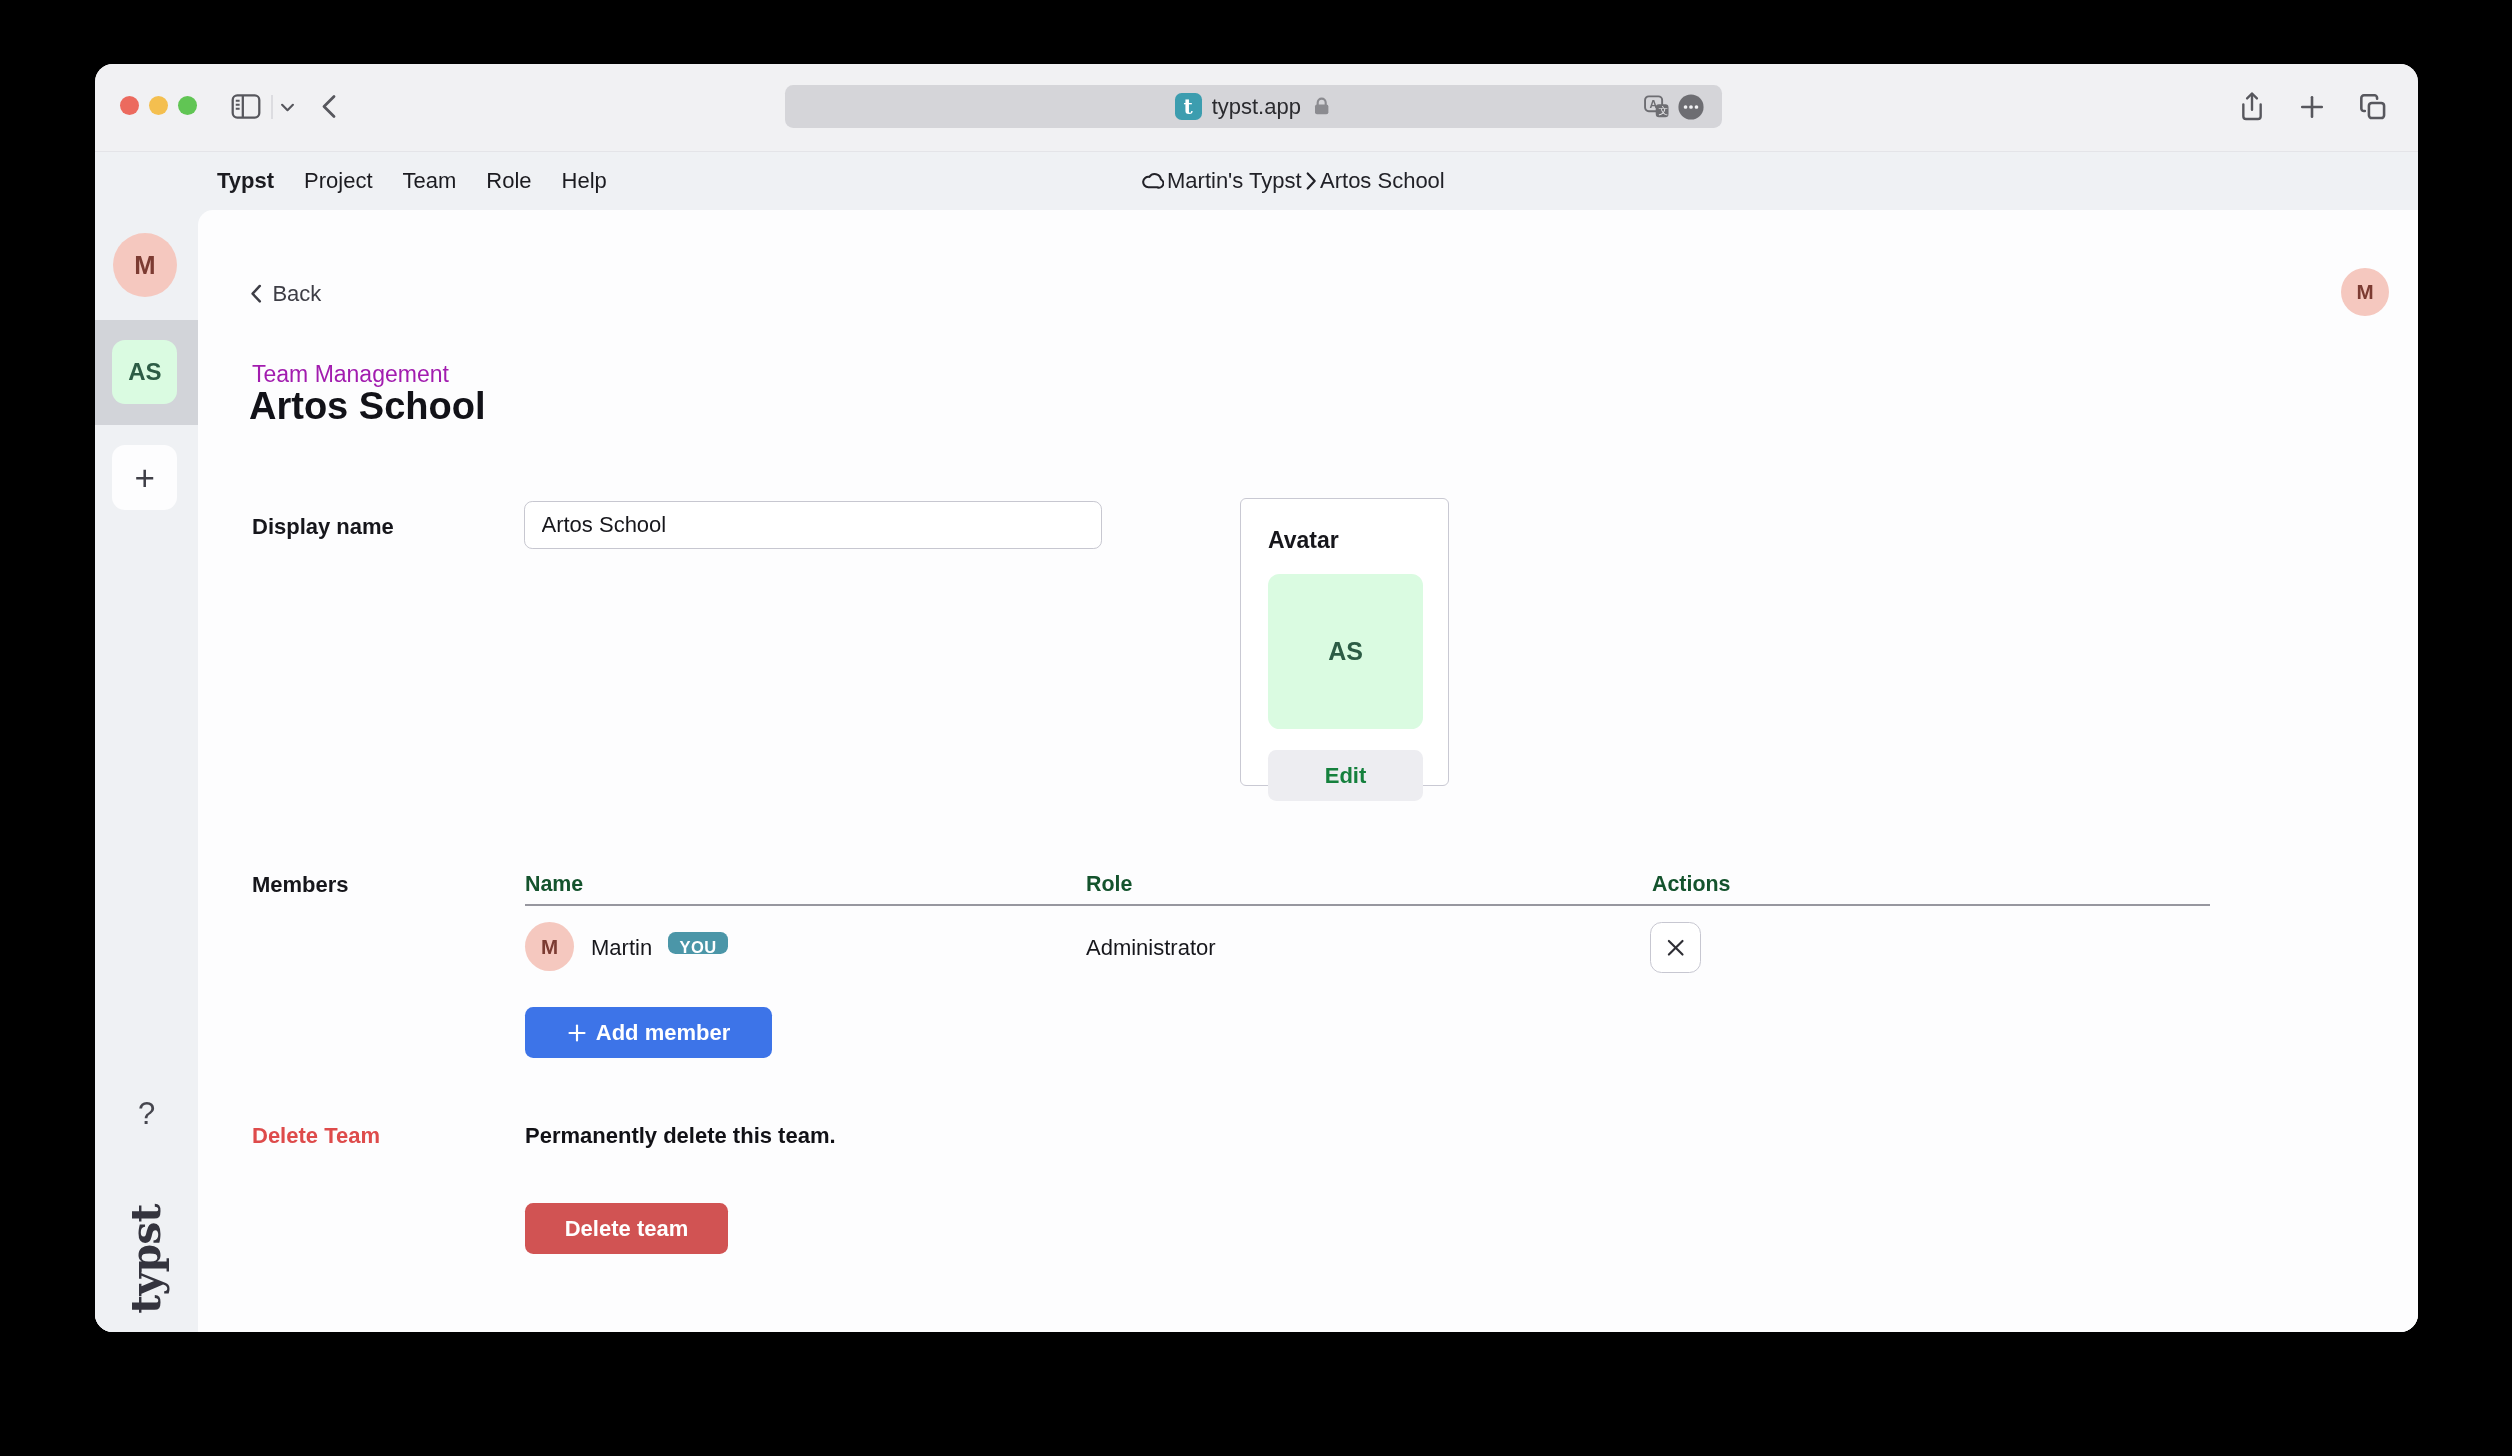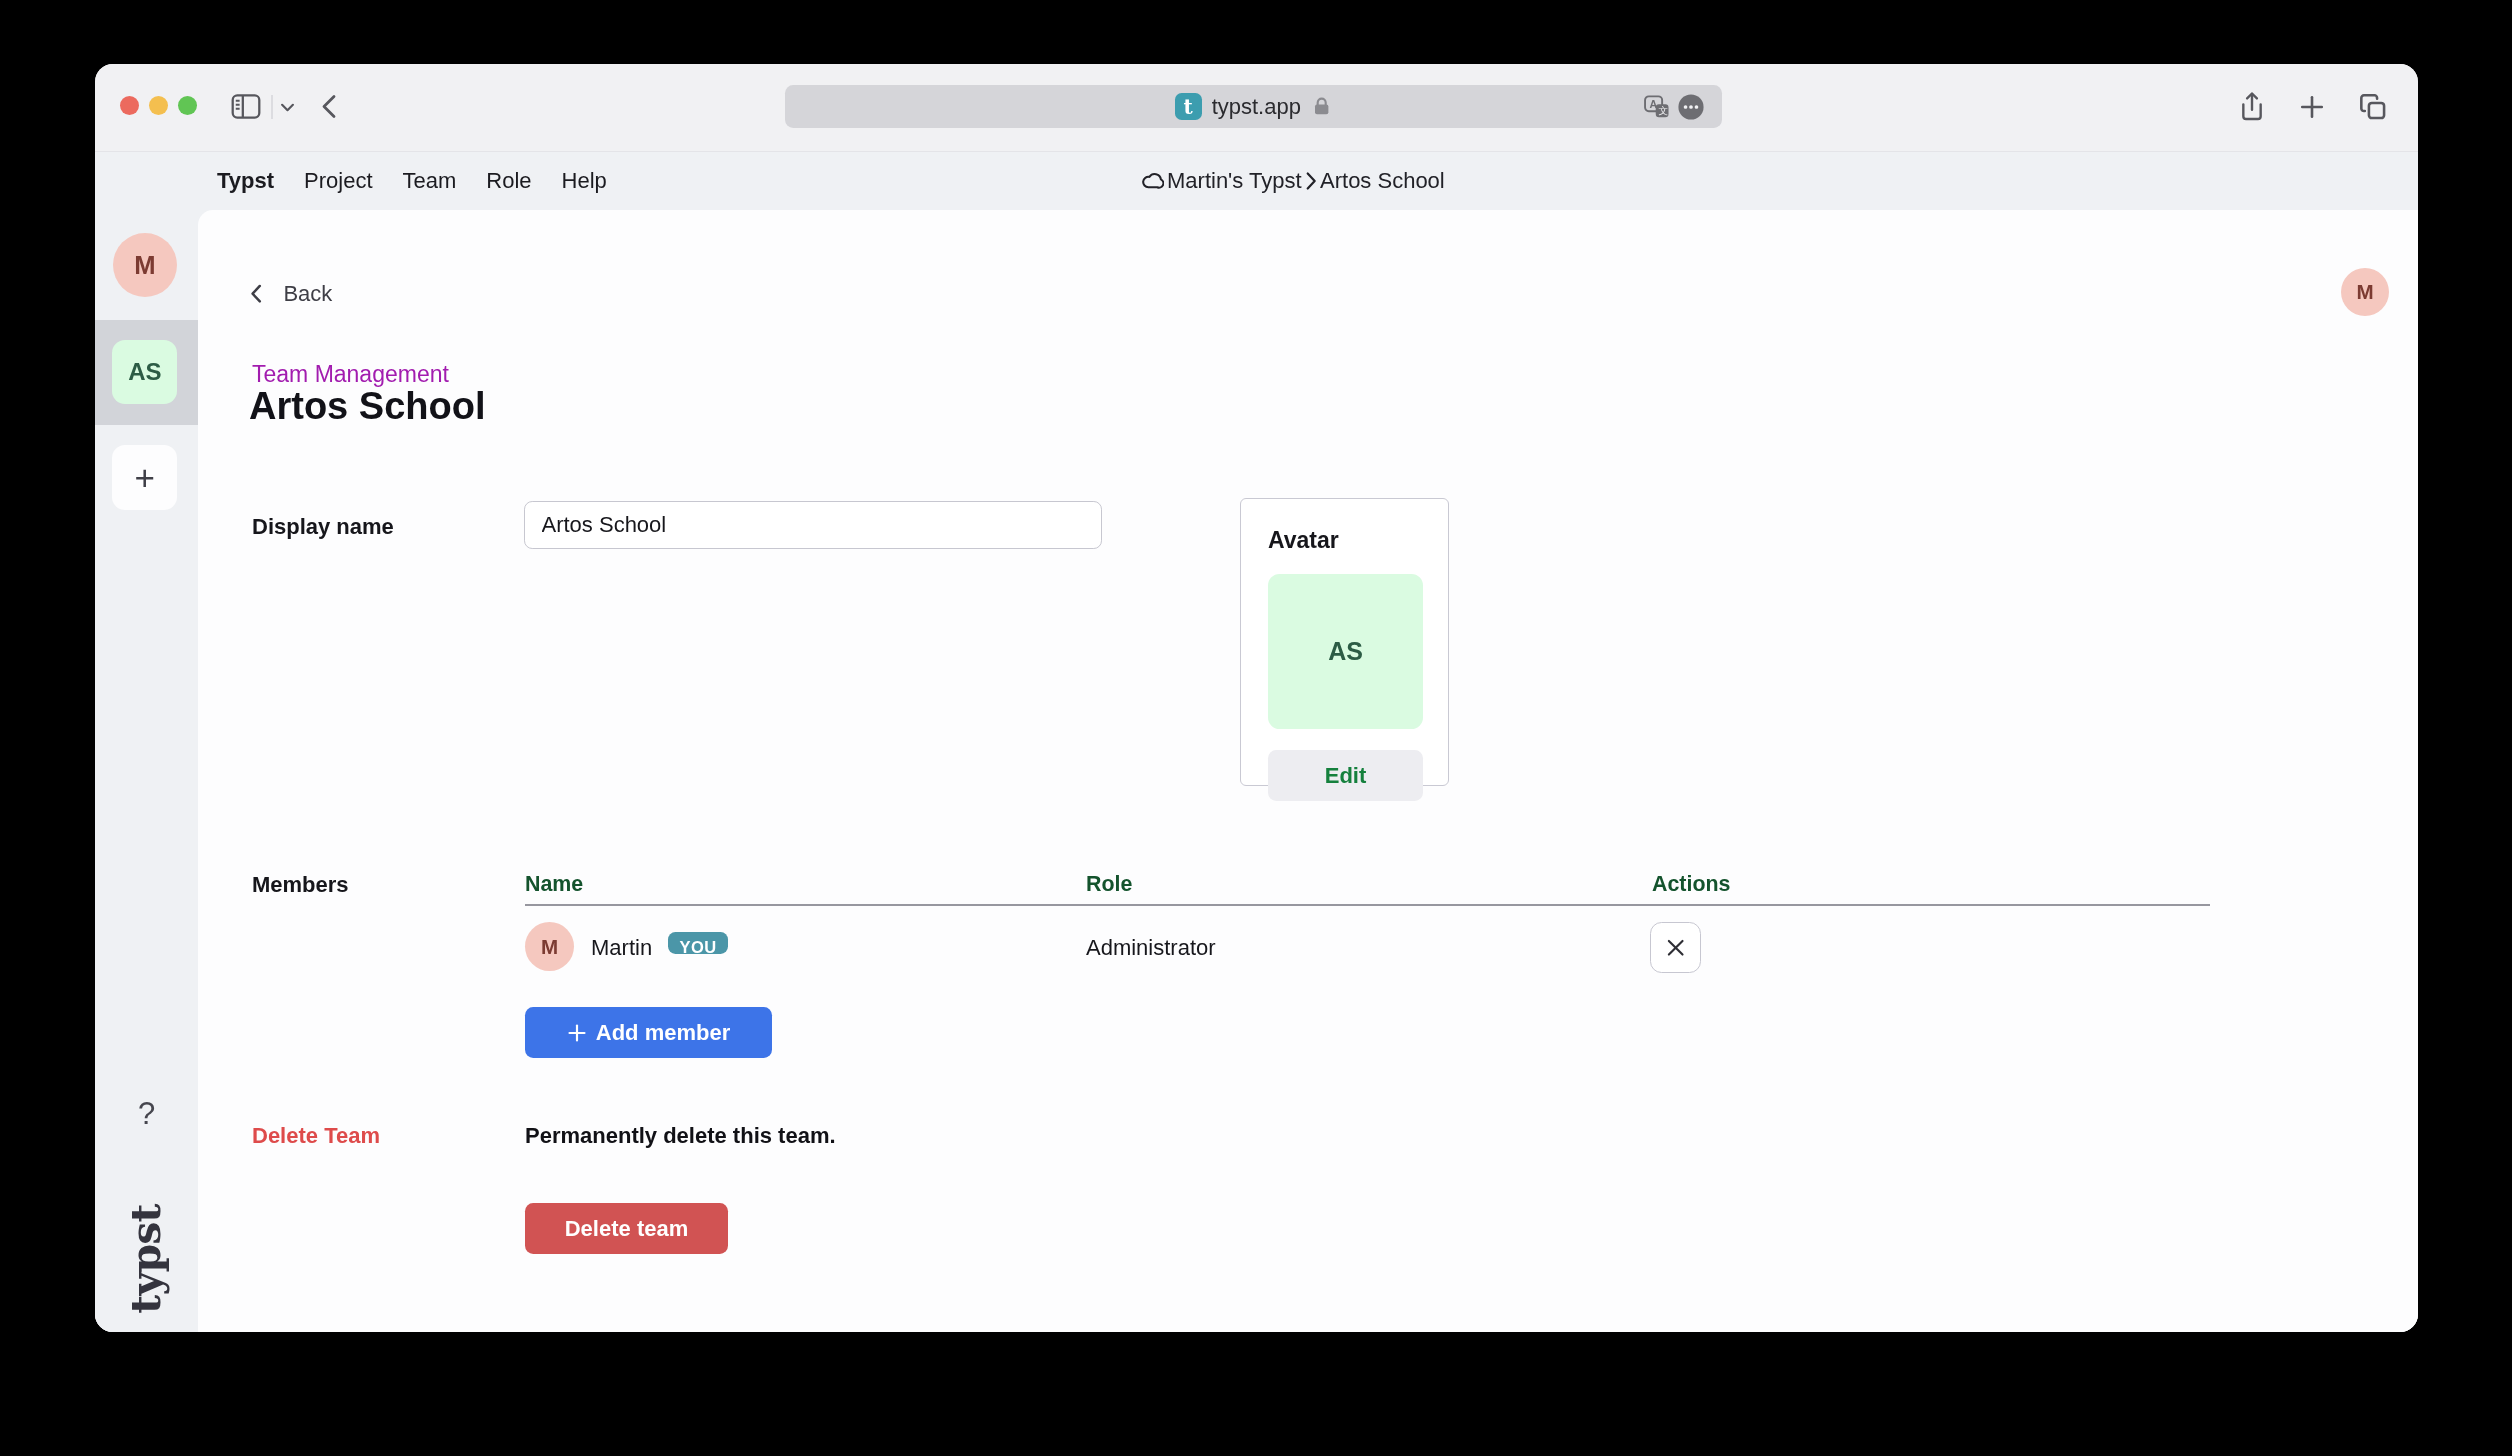--- a/index.html
+++ b/index.html
@@ -51,21 +51,21 @@
                display:flex; align-items:center; justify-content:center; }
   .rail-help { position:absolute; left:0; top:886px; width:103px; text-align:center;
                font-size:31px; color:#46464e; }
   .wordmark { position:absolute; left:51px; top:1049px; transform:translate(-50%,-50%) rotate(-90deg);
               font-family:"DejaVu Serif", serif; font-weight:700; font-size:41px; color:#34343e;
               letter-spacing:-0.8px; }
 
   
   .main { position:absolute; left:103px; top:58px; right:0; bottom:0; background:#fdfdfe;
           border-top-left-radius:15px; }
-  .back-link { position:absolute; left:52px; top:71px; display:flex; align-items:center; gap:21px;
+  .back-link { position:absolute; left:52px; top:71px; display:flex; align-items:center; gap:10px;
                font-size:22px; color:#3e3e46; cursor:pointer; }
   .eyebrow { position:absolute; left:54px; top:151px; font-size:23px; color:#a21caf; }
   .page-title { position:absolute; left:51px; top:175px; font-size:38px; font-weight:700; color:#121218; }
   .field-label { position:absolute; font-size:22px; font-weight:700; color:#16161b; }
   .display-input { position:absolute; left:326px; top:291px; width:578px; height:48px;
                    border:1.2px solid #c7c7d0; border-radius:8.2px; background:#fff;
                    font-size:22px; color:#17171c; padding:0 16.5px; outline:none;
                    font-family:"Liberation Sans", sans-serif; }
   .avatar-card { position:absolute; left:1042px; top:288px; width:209px; height:288px;
                  border:1.2px solid #c9c9d3; border-radius:6px; background:#fff; }

